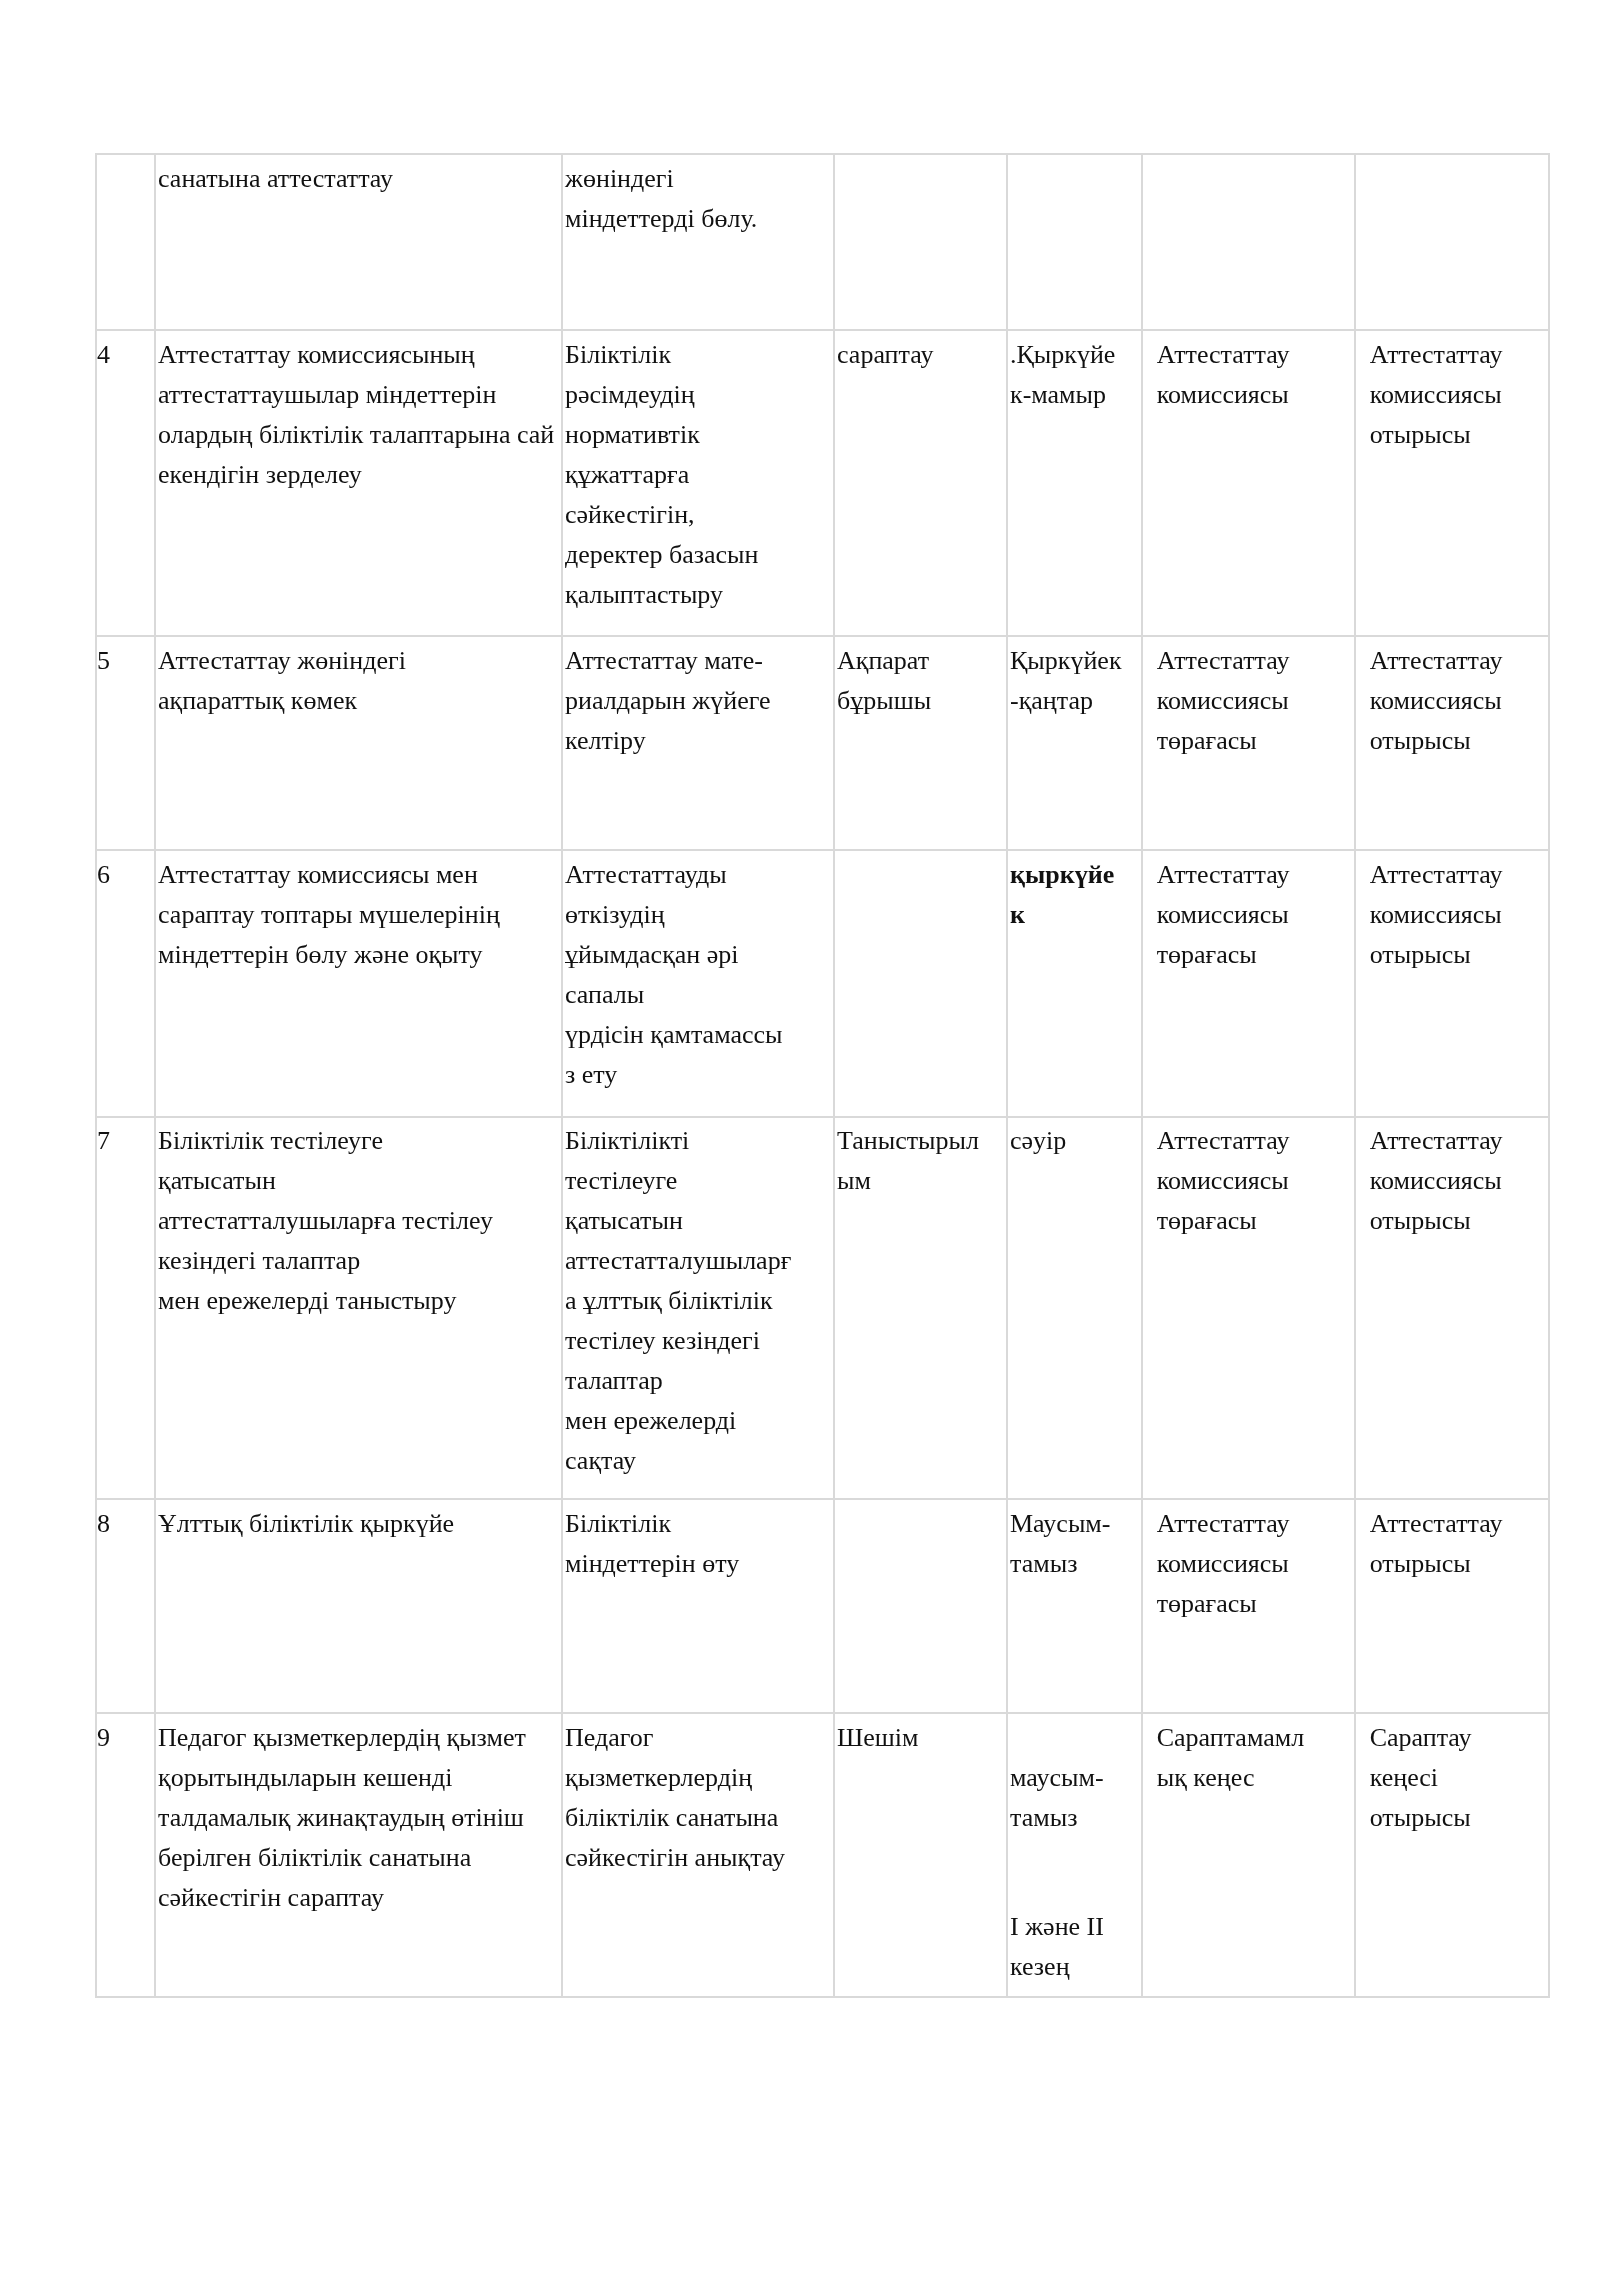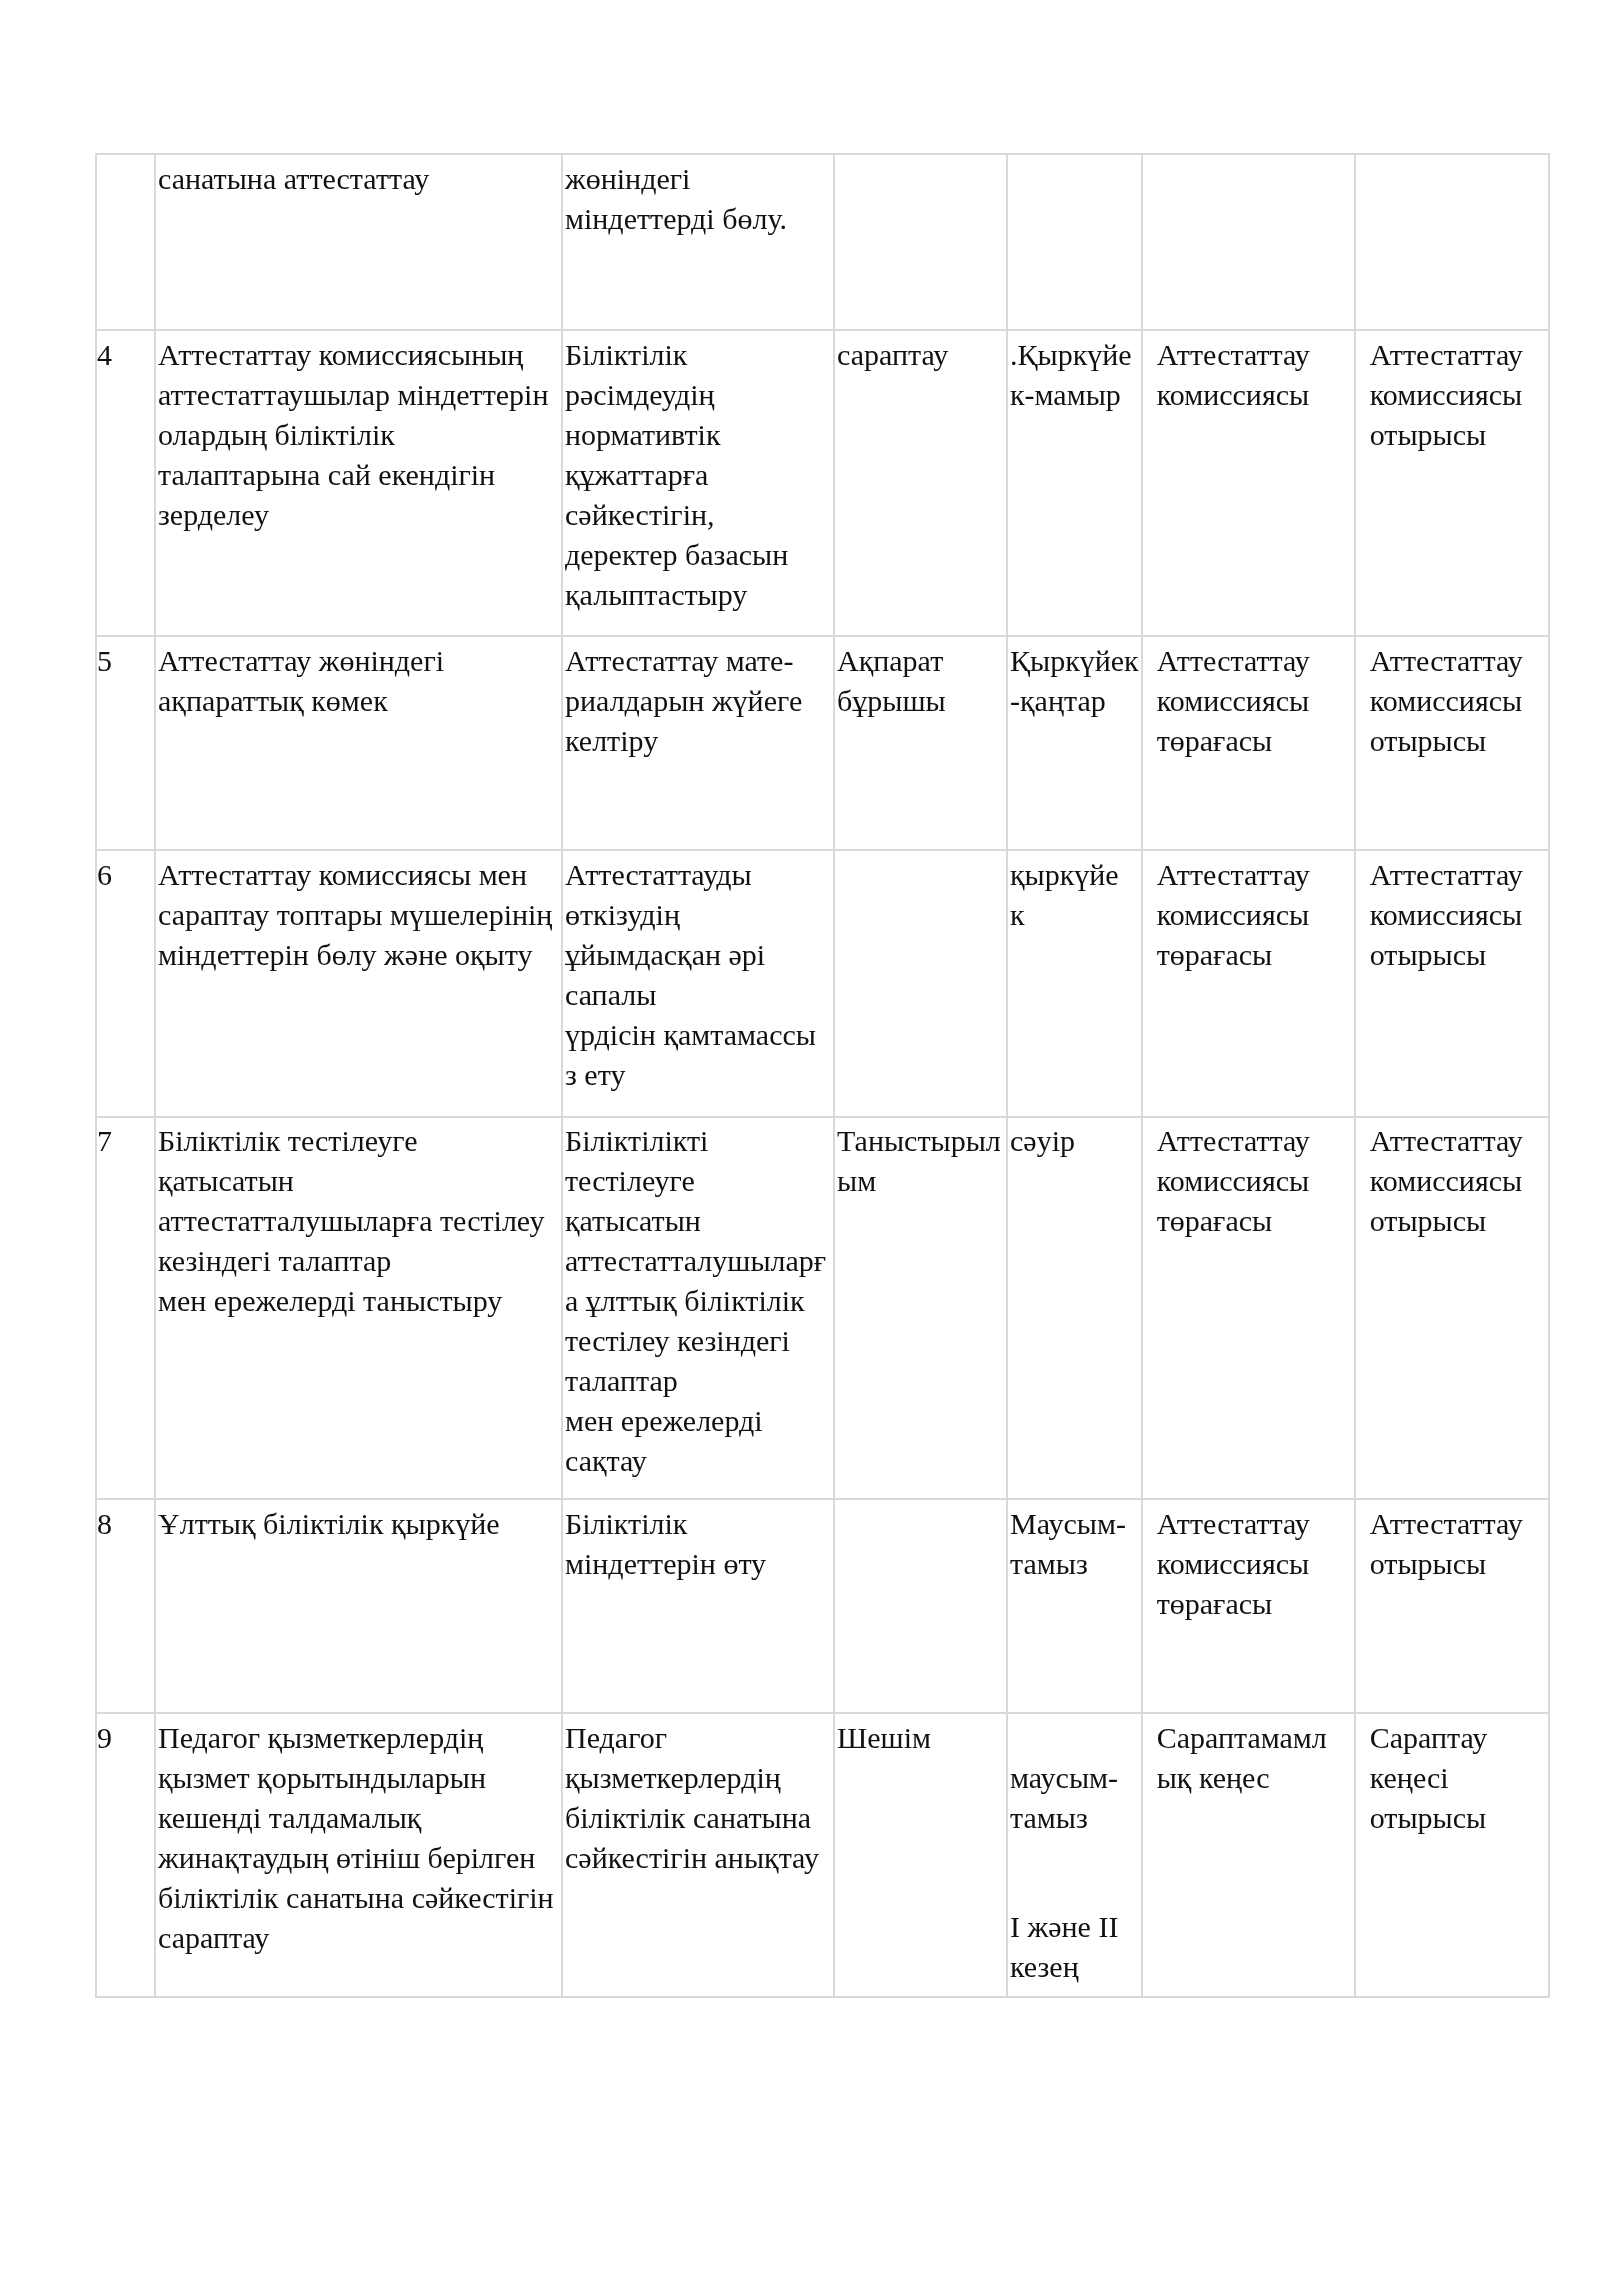--- a/index.html
+++ b/index.html
@@ -27,21 +27,21 @@
     left: 95px;
     top: 153px;
     border-collapse: collapse;
     table-layout: fixed;
     width: 1452px;
   }
   table.plan td {
     border: 2.9px solid #d9d9d9;
     vertical-align: top;
     padding: 3.9px 0 0 2px;
-    font-size: 30px;
+    font-size: 26px;
     line-height: 40px;
     color: #111111;
     white-space: pre-line;
     word-break: break-word;
   }
   col.c-num { width: 59px; }
   col.c-task { width: 407px; }
   col.c-goal { width: 272px; }
   col.c-form { width: 173px; }
   col.c-date { width: 135px; }
@@ -50,21 +50,21 @@
 
   tr.r0 td { height: 170px; }
   tr.r1 td { height: 300px; }
   tr.r2 td { height: 208px; }
   tr.r3 td { height: 261px; }
   tr.r4 td { height: 377px; }
   tr.r5 td { height: 208px; }
   tr.r6 td { height: 278px; }
 
   .num-cell { padding-left: 0 !important; }
-  .bold { font-weight: normal; margin-top: 44px; }
+  .bold { font-weight: bold; margin-top: 44px; }
   .extra-gap { display: block; height: 29px; }
   .resp-cell { padding-left: 13.7px !important; }
   .result-cell { padding-left: 13.7px !important; }
 </style>
 </head>
 <body>
 
 <div class="page">
   <table class="plan">
     <colgroup>

